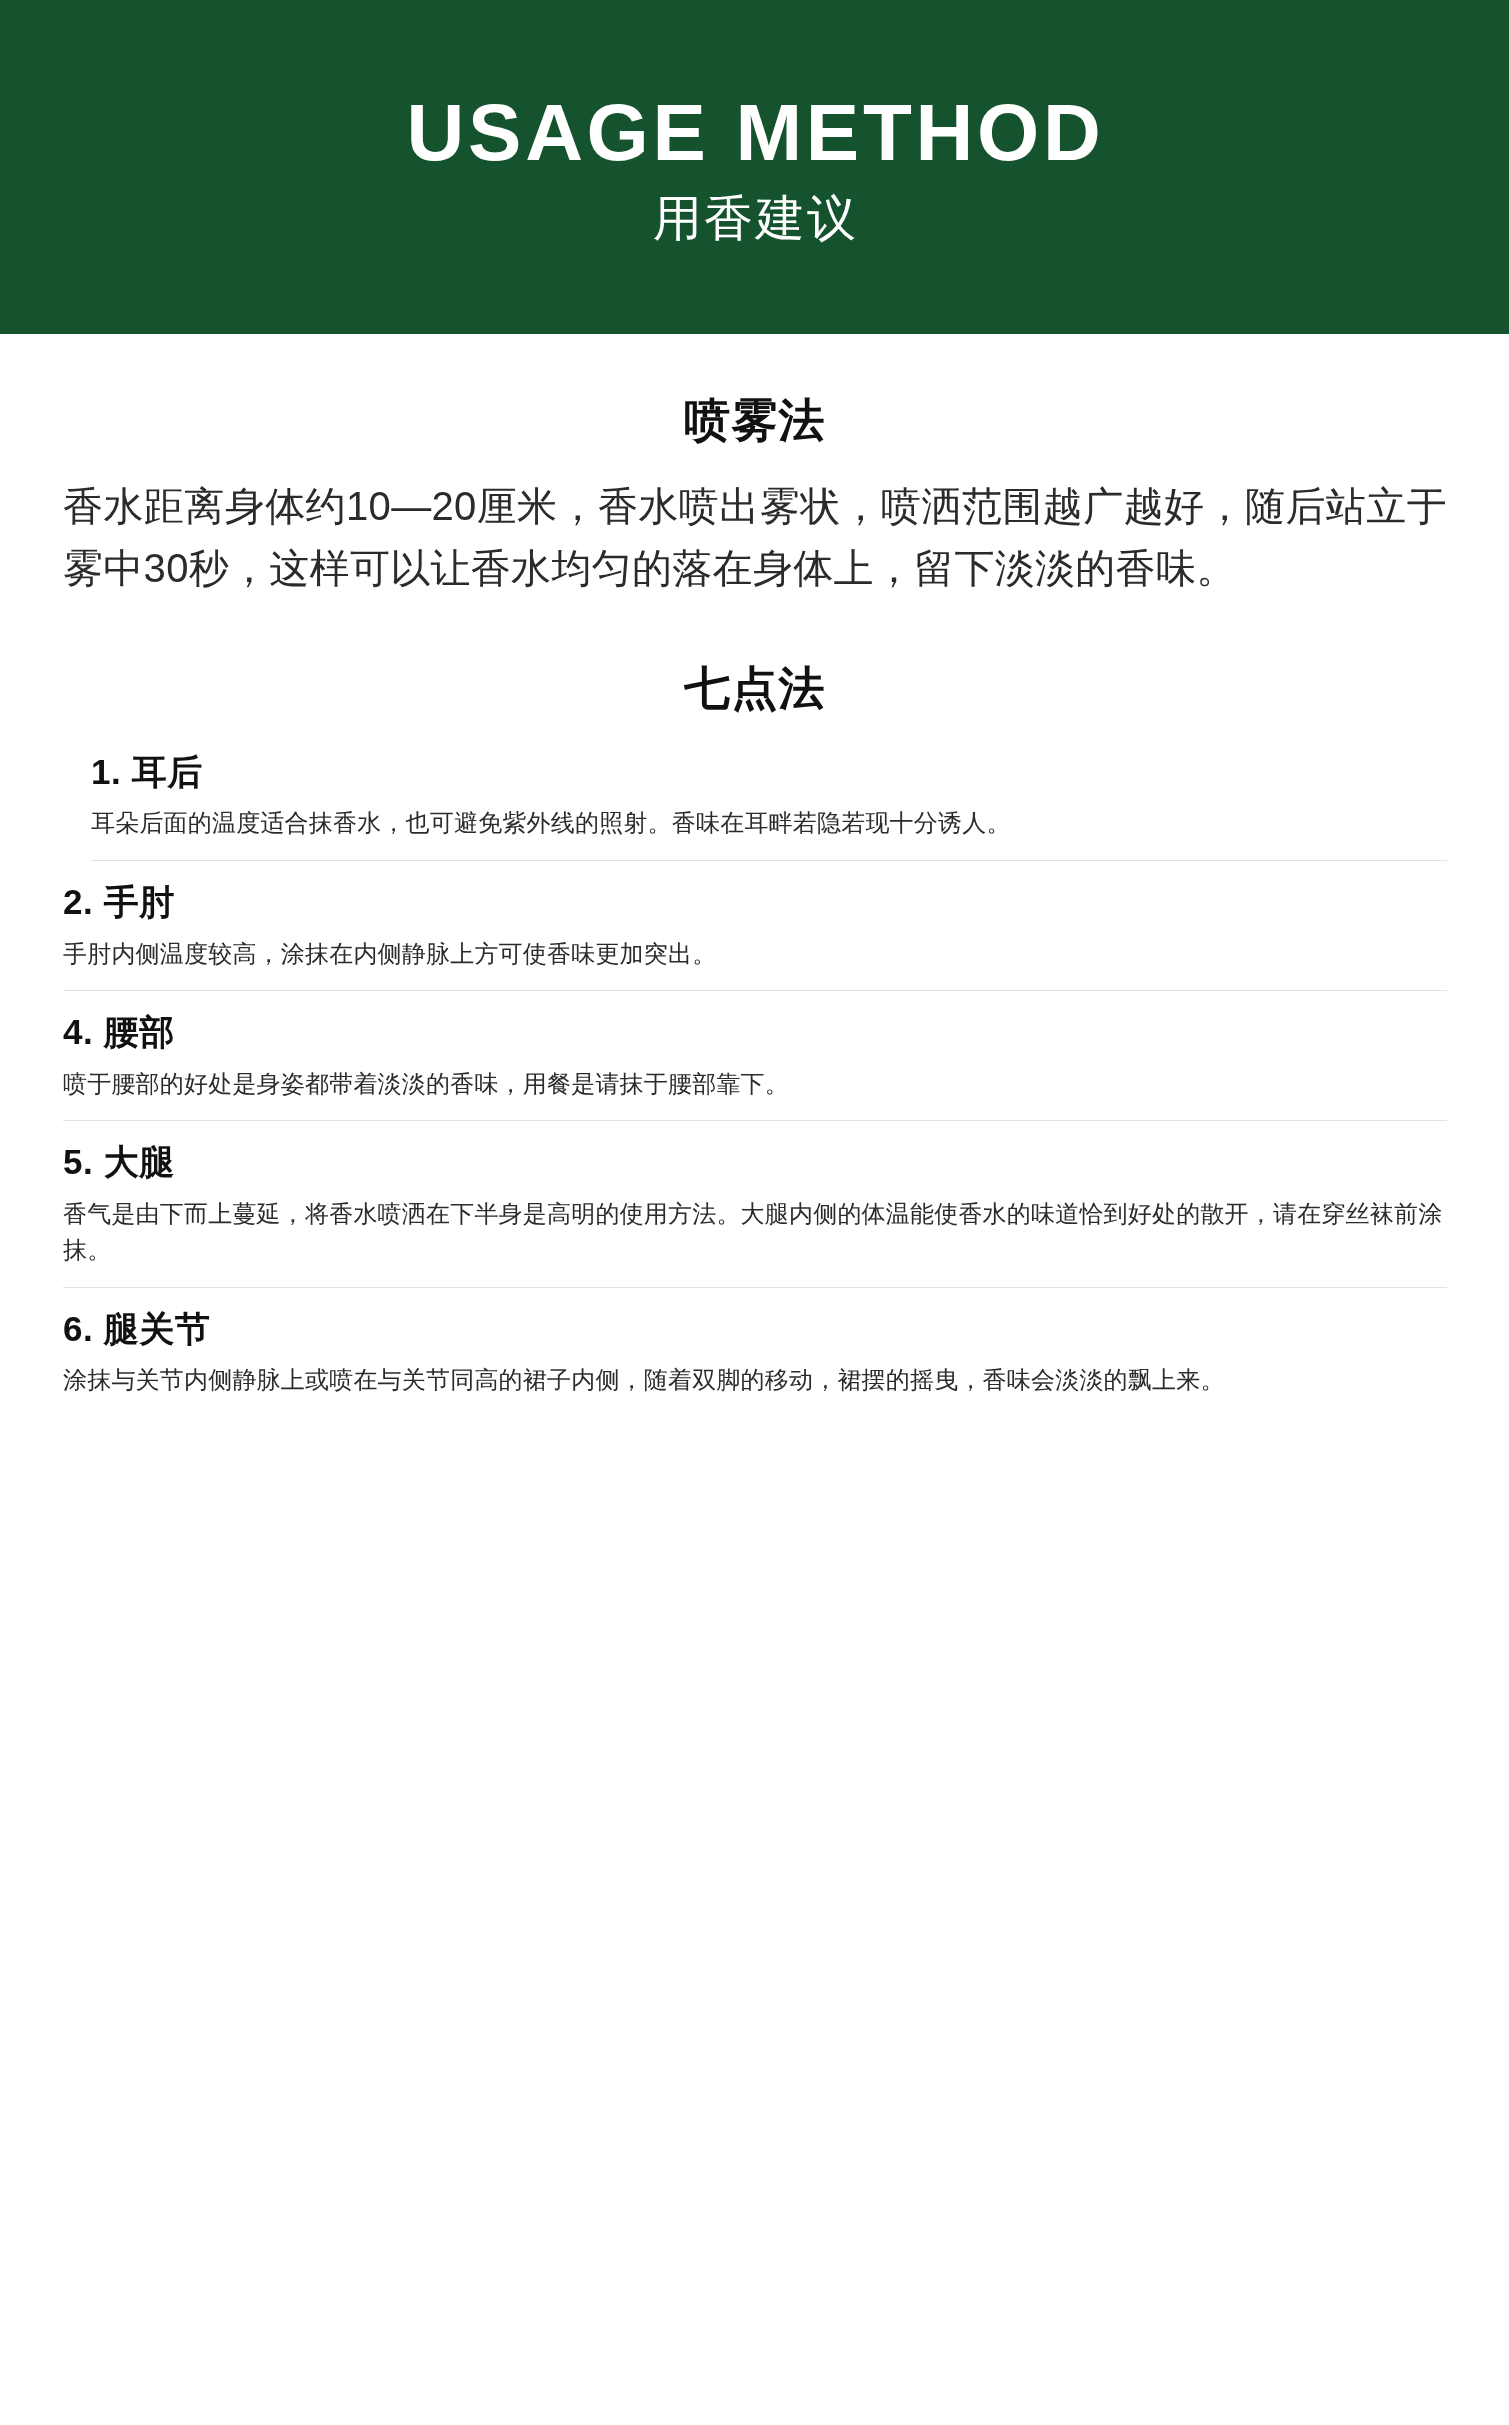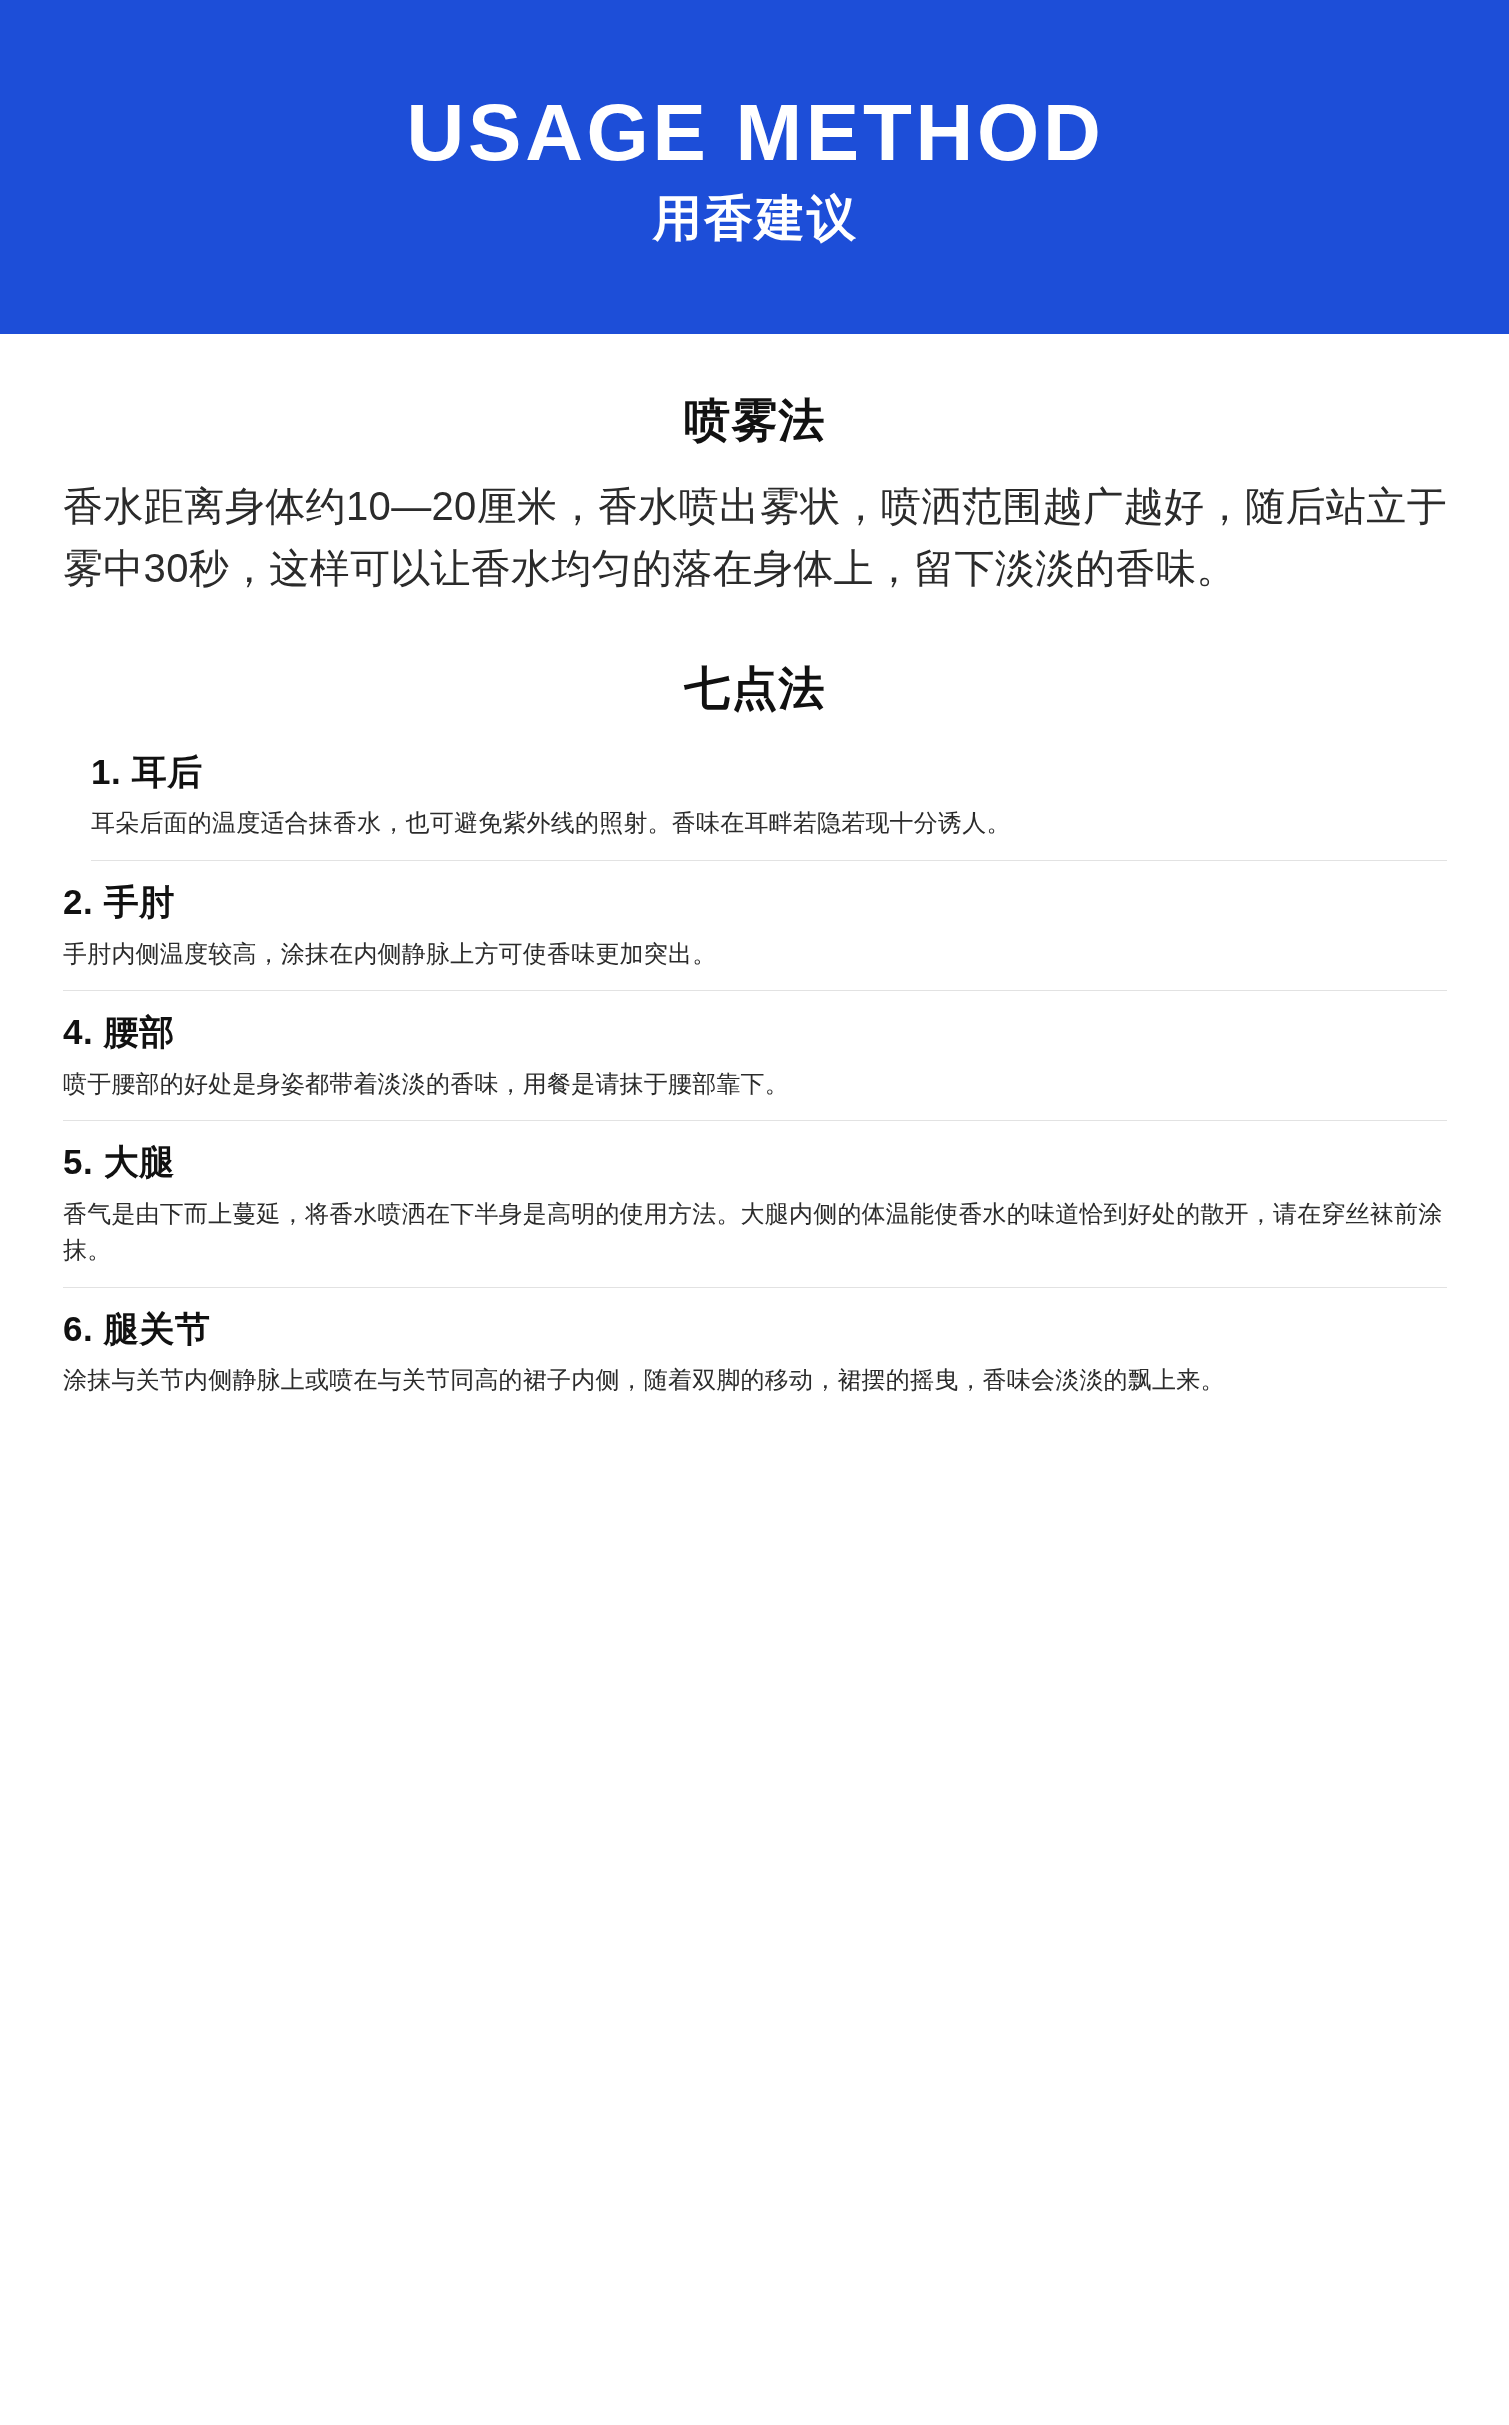--- a/index.html
+++ b/index.html
@@ -10,37 +10,37 @@
   }
   body {
     width: 1510px;
     font-family: "Liberation Sans", "DejaVu Sans", sans-serif;
     color: #1a1a1a;
     -webkit-font-smoothing: antialiased;
   }
 
   
   .banner {
-    background: #1d4ed8;
+    background: #14532d;
     width: 100%;
     padding: 91px 0 88px 1px;
     text-align: center;
   }
   .banner-title-en {
     color: #ffffff;
     font-size: 80px;
     font-weight: 700;
     letter-spacing: 3.7px;
     line-height: 1.05;
     margin: 0 0 17px 0;
   }
   .banner-title-cn {
     color: #ffffff;
     font-size: 49px;
-    font-weight: 700;
+    font-weight: 400;
     letter-spacing: 2.4px;
     line-height: 1.1;
     margin: 0;
   }
 
   
   .content {
     padding: 56px 63px 37px 63px;
   }
 

